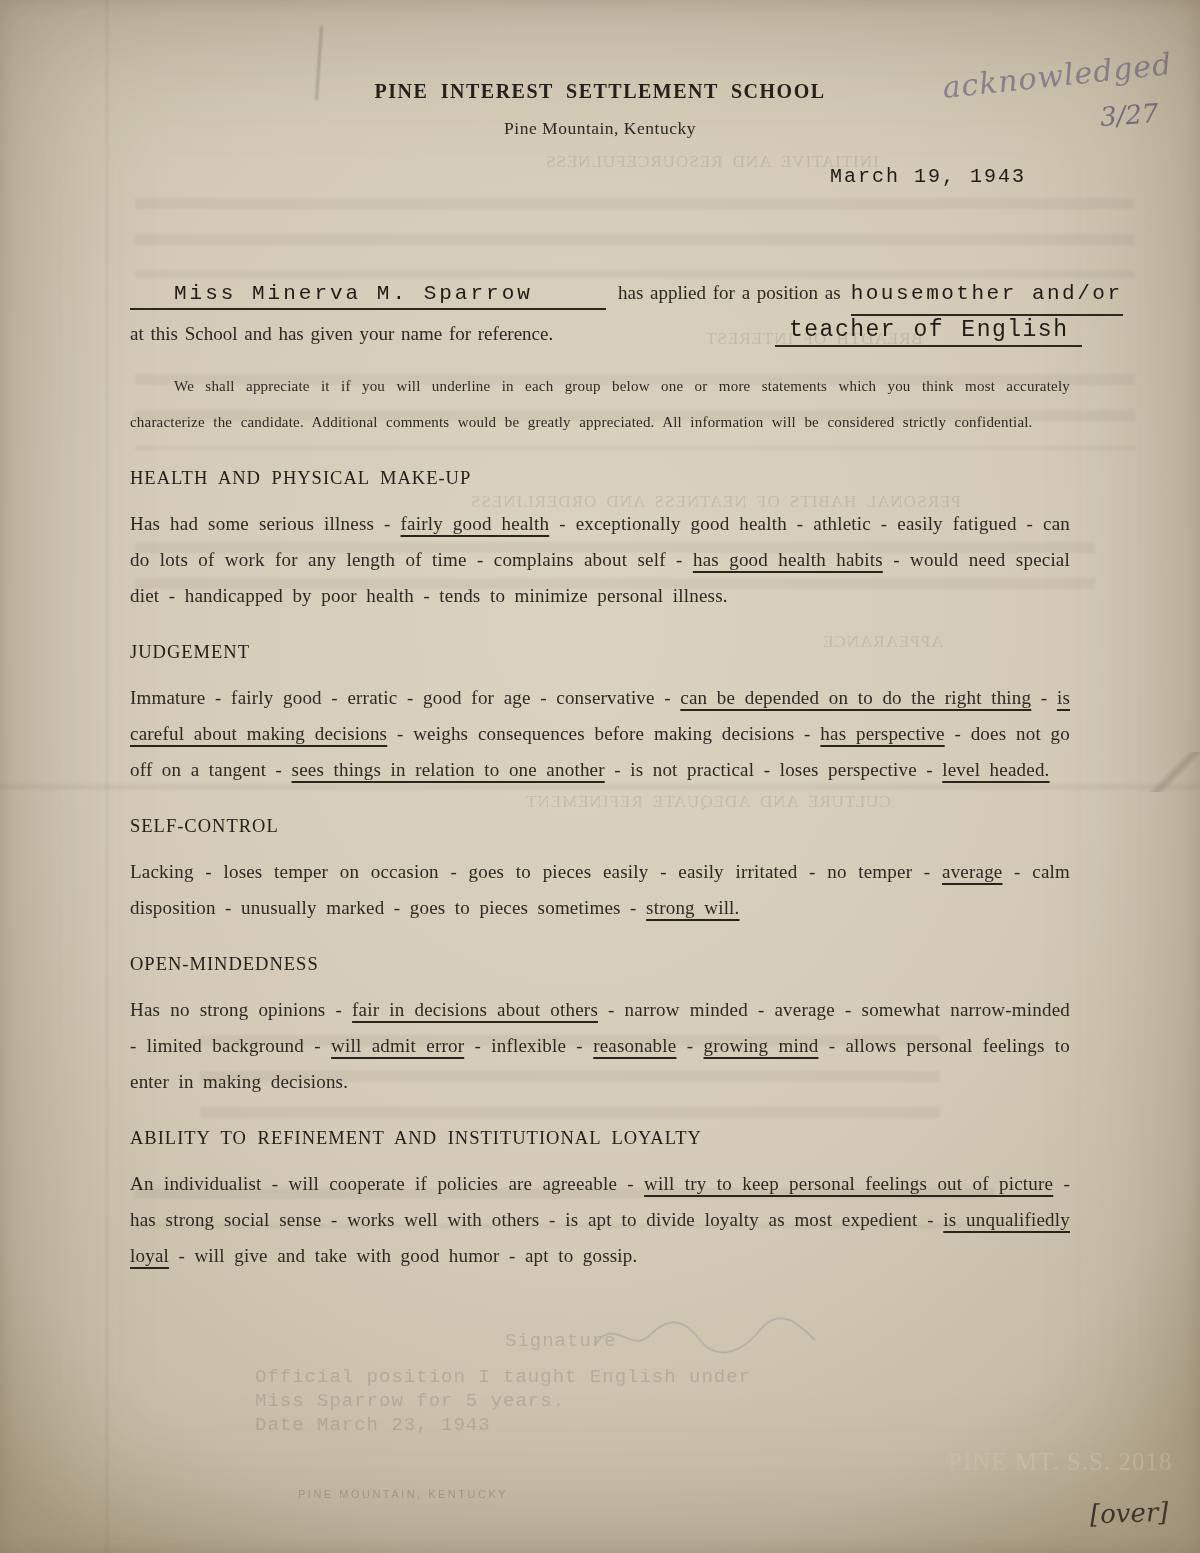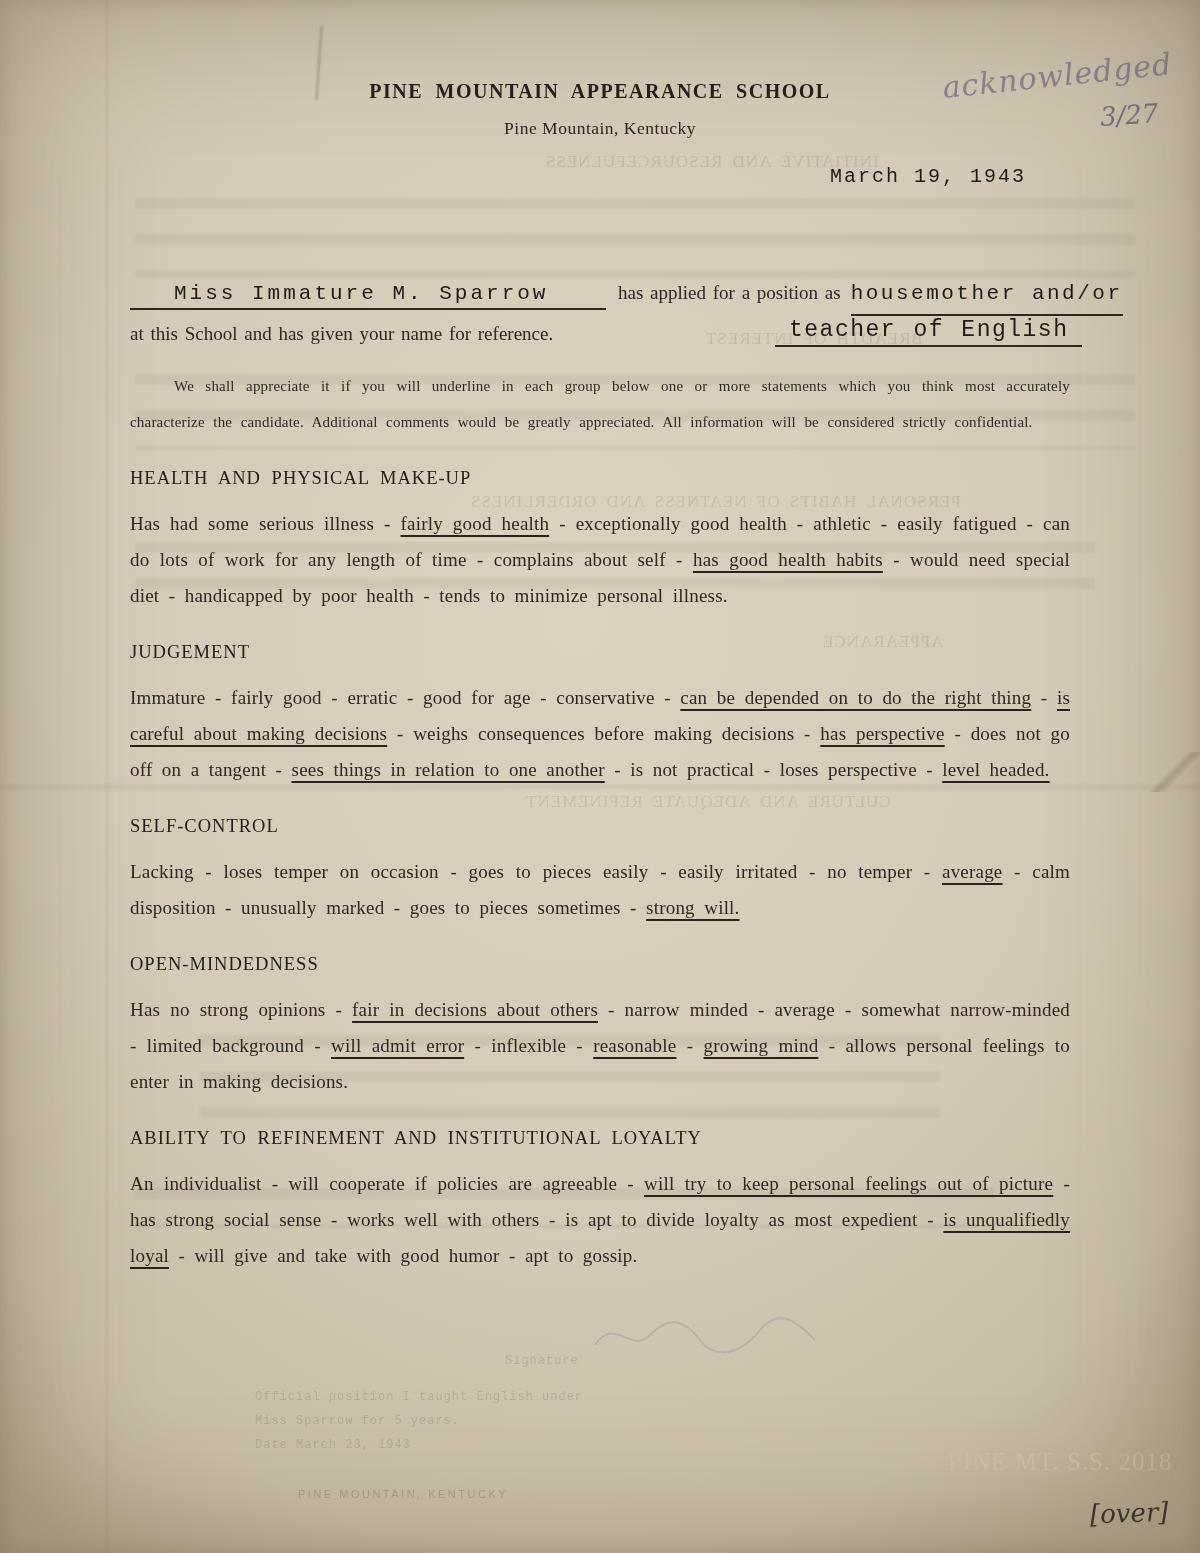--- a/index.html
+++ b/index.html
@@ -130,21 +130,21 @@
     position:absolute; opacity:.06; filter:blur(1.3px);
     background:repeating-linear-gradient(180deg, #473f33 0 11px, transparent 11px 36px);
   }
   #gb1 { left:135px; top:198px; width:1000px; height:80px; }
   #gb2 { left:135px; top:374px; width:1000px; height:76px; }
   #gb3 { left:135px; top:542px; width:960px; height:64px; }
   #gb4 { left:200px; top:1035px; width:740px; height:106px; }
   #gb5 { left:135px; top:1188px; width:860px; height:40px; }
   .ghost-footer {
     position:absolute; color:#5f574a; opacity:.22;
-    font-family:"Liberation Mono", monospace; font-size:12px; letter-spacing:1px; white-space:nowrap;margin-top:24px;
+    font-family:"Liberation Mono", monospace; font-size:19px; letter-spacing:1px; white-space:nowrap;
   }
   #gf0 { left:505px; top:1330px; }
   #gf1 { left:255px; top:1366px; }
   #gf2 { left:255px; top:1390px; }
   #gf3 { left:255px; top:1414px; }
   .ghost-signature { position:absolute; left:590px; top:1310px; opacity:.25; }
 </style>
 </head>
 <body>
 
@@ -174,31 +174,31 @@
   <svg class="ghost-signature" width="230" height="50" viewBox="0 0 230 50">
     <path d="M5 35 C 25 5, 40 45, 60 25 S 95 10, 110 30 S 150 45, 170 20 S 210 15, 225 30" fill="none" stroke="#7d7283" stroke-width="2"></path>
   </svg>
 
   <div class="hand ack-note">acknowledged</div>
   <div class="hand ack-date">3/27</div>
 
   <div class="content">
 
     <div class="school-head">
-      <div class="school-name">PINE MOUNTAIN APPEARANCE SCHOOL</div>
+      <div class="school-name">PINE INTEREST SETTLEMENT SCHOOL</div>
       <div class="school-loc">Pine Mountain, Kentucky</div>
     </div>
 
     <div class="date-line">
       <span class="typed">March 19, 1943</span>
     </div>
 
     <div class="apply-block">
       <div class="apply-row1">
-        <span class="typed fill-name">Miss Immature M. Sparrow</span>
+        <span class="typed fill-name">Miss Minerva M. Sparrow</span>
         <span class="applied-label">has applied for a position as</span>
         <span class="typed fill-pos1">housemother and/or</span>
       </div>
       <div class="apply-row2">
         <span>at this School and has given your name for reference.</span>
         <span class="typed fill-pos2">teacher of English</span>
       </div>
     </div>
 
     <p class="intro">We shall appreciate it if you will underline in each group below one or more statements which you think most accurately characterize the candidate. Additional comments would be greatly appreciated. All information will be considered strictly confidential.</p>

